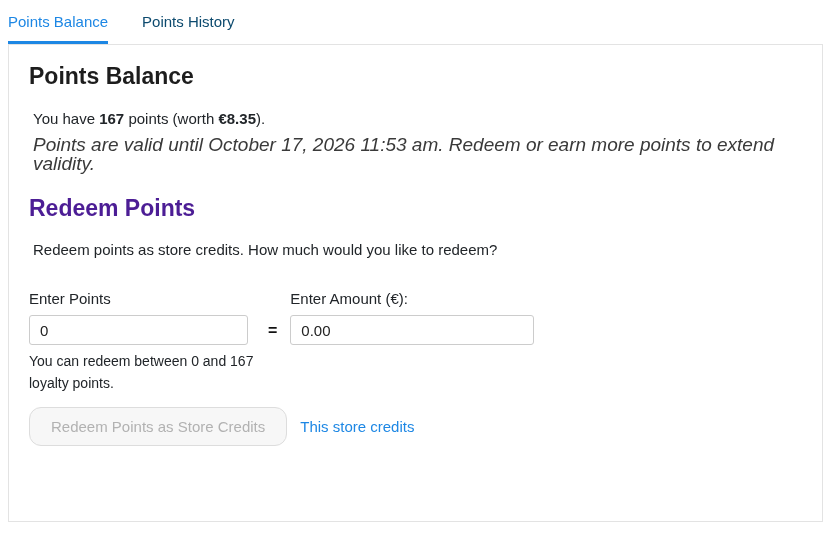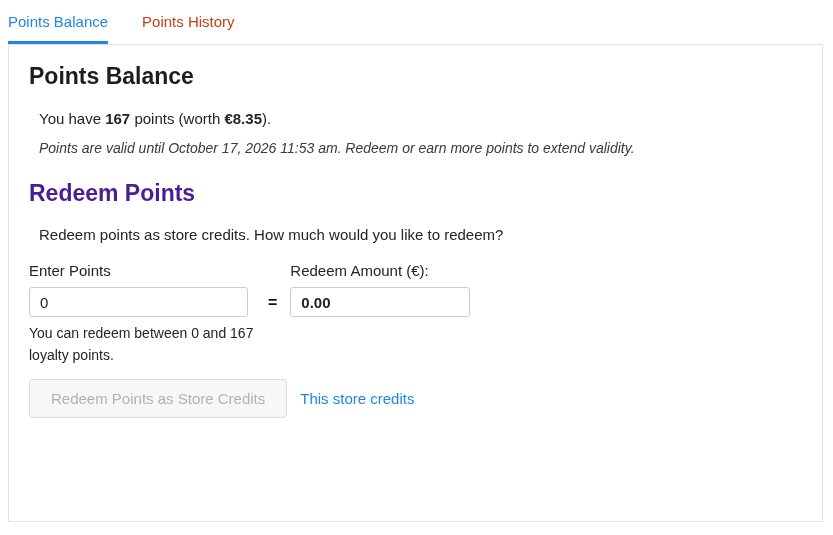--- a/index.html
+++ b/index.html
@@ -21,21 +21,21 @@
   .tabs{
     display:flex;
     padding-left:8px;
     align-items:flex-end;
   }
   .tab{
     font-size:15px;
     line-height:18px;
     padding:13px 0 10px;
     margin-right:34px;
-    color:#c2410c;
+    color:#0c4a6e;
     cursor:pointer;
     border-bottom:3px solid transparent;
   }
   .tab.active{
     color:var(--blue);
     border-bottom-color:var(--blue);
   }
   
   .card{
     margin-left:8px;
@@ -52,42 +52,42 @@
     font-weight:bold;
     color:#1d1d1d;
   }
   h2.section-title{
     margin:22px 0 0;
     font-size:23px;
     line-height:27px;
     font-weight:bold;
     color:#4c1d95;
   }
-  p{margin:10px;}
+  p{margin:4px;}
   .balance-line{
     margin-top:19px;
     font-size:15px;
     line-height:20px;
   }
   .balance-line .b{font-weight:bold;}
   .validity{
     margin-top:6px;
-    font-size:14px;
+    font-size:19px;
     line-height:19px;
     font-style:italic;
     color:#3a3a3a;
   }
   .intro{
     margin-top:18px;
     font-size:15px;
     line-height:20px;
   }
   
   .form-row{
-    margin-top:15px;
+    margin-top:28px;
     display:flex;
     align-items:flex-start;
   }
   .field label{
     display:block;
     font-size:15px;
     line-height:21px;
     margin-bottom:6px;
     color:#212529;
   }
@@ -96,21 +96,21 @@
     height:30px;
     border:1px solid var(--input-border);
     border-radius:3px;
     padding:0 10px;
     font-size:15px;
     font-family:"Liberation Sans", sans-serif;
     color:#222222;
     background:#ffffff;
     outline:none;
   }
-  .field.amount input{width:180px;font-weight:bold;}
+  .field.amount input{width:244px;}
   .equals{
     margin:34px 13px 0 13px;
     font-size:16px;
     font-weight:bold;
     color:#111111;
   }
   .hint{
     margin-top:5px;
     width:226px;
     font-size:14px;
@@ -123,21 +123,21 @@
     align-items:center;
   }
   .redeem-btn{
     height:39px;
     padding:0 21px;
     font-size:15px;
     font-family:"Liberation Sans", sans-serif;
     color:#b2b2b2;
     background:#f7f7f7;
     border:1px solid #dddddd;
-    border-radius:4px;
+    border-radius:12px;
     cursor:default;
   }
   .store-credits-link{
     margin-left:13px;
     font-size:15px;
     color:var(--blue);
     text-decoration:none;
     cursor:pointer;
   }
   .footnote{
@@ -168,21 +168,21 @@
   <p class="intro">Redeem points as store credits. How much would you like to redeem?</p>
 
   <div class="form-row">
     <div class="field points">
       <label>Enter Points</label>
       <input type="text" value="0" style="">
       <div class="hint">You can redeem between 0 and 167 loyalty points.</div>
     </div>
     <div class="equals">=</div>
     <div class="field amount">
-      <label>Redeem Amount (€):</label>
+      <label>Enter Amount (€):</label>
       <input type="text" value="0.00" style="">
     </div>
   </div>
 
   <div class="actions">
     <button class="redeem-btn" disabled="">Redeem Points as Store Credits</button>
     <a class="store-credits-link" href="#">This store credits</a>
   </div>
 
 

